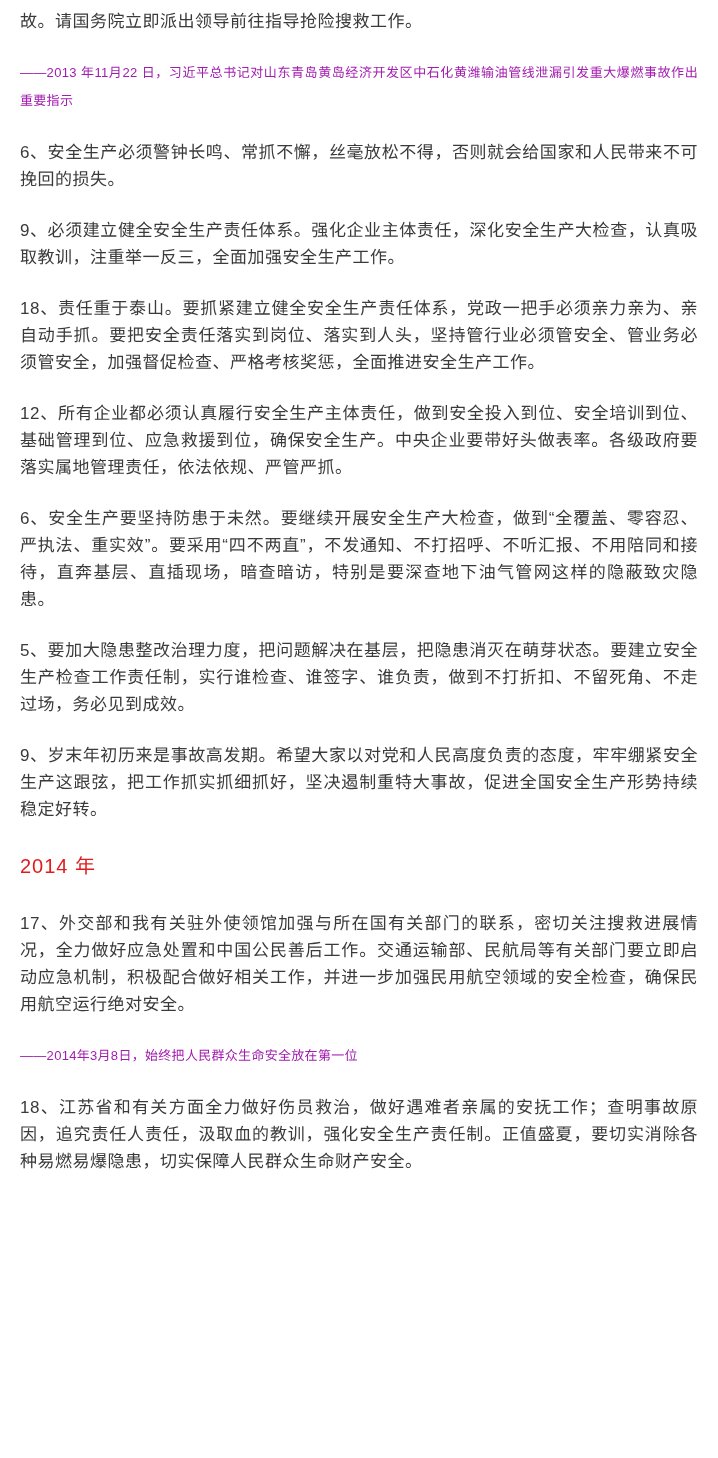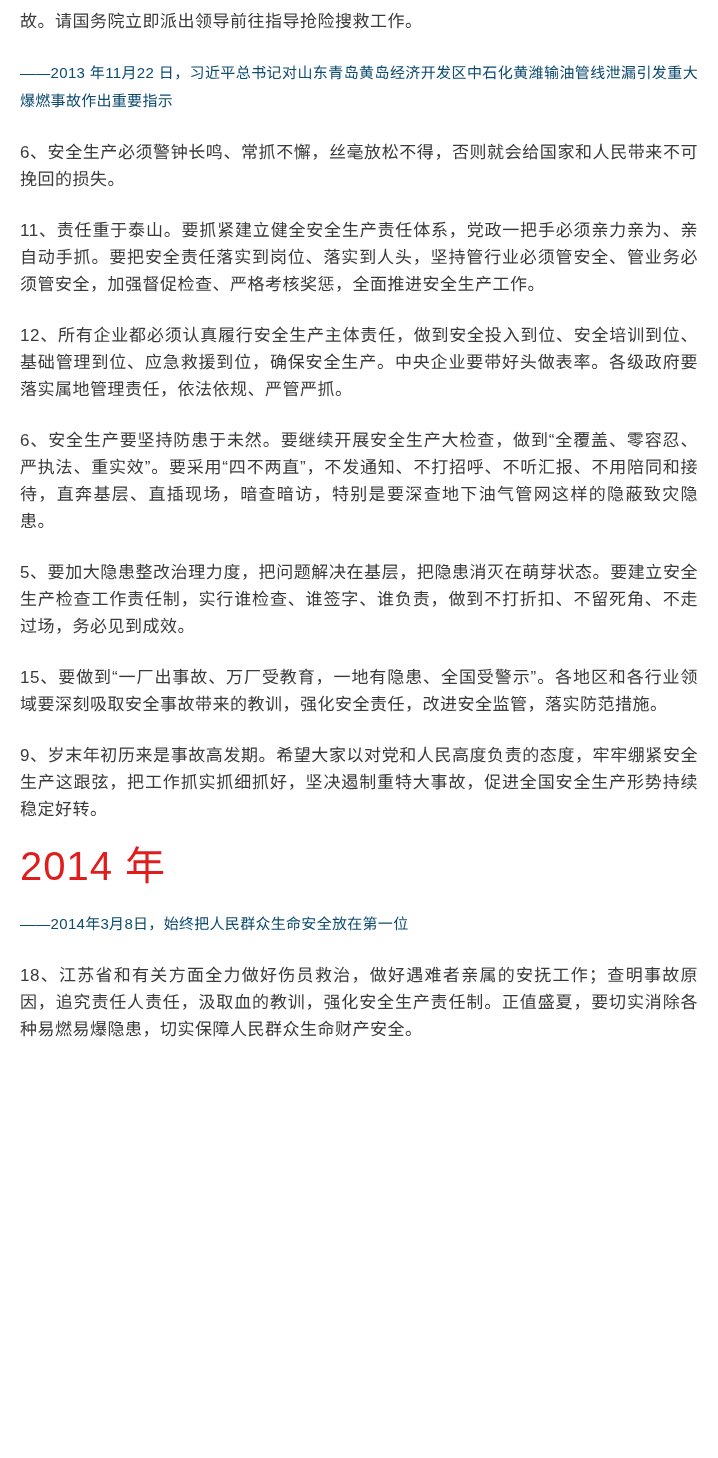--- a/index.html
+++ b/index.html
@@ -19,46 +19,47 @@
   }
   .para {
     font-size: 17px;
     line-height: 27px;
     letter-spacing: 0.5px;
     text-align: justify;
     color: #3a3a3a;
     margin: 0 0 24px 0;
   }
   .attr {
-    font-size: 15px;
+    font-size: 13px;
     line-height: 28px;
     letter-spacing: 0.3px;
     text-align: justify;
-    color: #0c4a6e;
+    color: #a21caf;
     margin: 0 0 24px 0;
   }
   .year-heading {
-    font-size: 40px;
+    font-size: 20px;
     line-height: 39px;
     font-weight: 400;
     letter-spacing: 1px;
     margin: 16px 0 24px 0;
   }
 </style>
 </head>
 <body>
 
 <div class="page">
   <div id="article-body">
       <p class="para">故。请国务院立即派出领导前往指导抢险搜救工作。</p>
       <p class="attr">——2013 年11月22 日，习近平总书记对山东青岛黄岛经济开发区中石化黄潍输油管线泄漏引发重大爆燃事故作出重要指示</p>
       <p class="para">6、安全生产必须警钟长鸣、常抓不懈，丝毫放松不得，否则就会给国家和人民带来不可挽回的损失。</p>
-      <p class="para">11、责任重于泰山。要抓紧建立健全安全生产责任体系，党政一把手必须亲力亲为、亲自动手抓。要把安全责任落实到岗位、落实到人头，坚持管行业必须管安全、管业务必须管安全，加强督促检查、严格考核奖惩，全面推进安全生产工作。</p>
+      <p class="para">9、必须建立健全安全生产责任体系。强化企业主体责任，深化安全生产大检查，认真吸取教训，注重举一反三，全面加强安全生产工作。</p>
+      <p class="para">18、责任重于泰山。要抓紧建立健全安全生产责任体系，党政一把手必须亲力亲为、亲自动手抓。要把安全责任落实到岗位、落实到人头，坚持管行业必须管安全、管业务必须管安全，加强督促检查、严格考核奖惩，全面推进安全生产工作。</p>
       <p class="para">12、所有企业都必须认真履行安全生产主体责任，做到安全投入到位、安全培训到位、基础管理到位、应急救援到位，确保安全生产。中央企业要带好头做表率。各级政府要落实属地管理责任，依法依规、严管严抓。</p>
       <p class="para">6、安全生产要坚持防患于未然。要继续开展安全生产大检查，做到“全覆盖、零容忍、严执法、重实效”。要采用“四不两直”，不发通知、不打招呼、不听汇报、不用陪同和接待，直奔基层、直插现场，暗查暗访，特别是要深查地下油气管网这样的隐蔽致灾隐患。</p>
       <p class="para">5、要加大隐患整改治理力度，把问题解决在基层，把隐患消灭在萌芽状态。要建立安全生产检查工作责任制，实行谁检查、谁签字、谁负责，做到不打折扣、不留死角、不走过场，务必见到成效。</p>
-      <p class="para">15、要做到“一厂出事故、万厂受教育，一地有隐患、全国受警示”。各地区和各行业领域要深刻吸取安全事故带来的教训，强化安全责任，改进安全监管，落实防范措施。</p>
       <p class="para">9、岁末年初历来是事故高发期。希望大家以对党和人民高度负责的态度，牢牢绷紧安全生产这跟弦，把工作抓实抓细抓好，坚决遏制重特大事故，促进全国安全生产形势持续稳定好转。</p>
       <p class="year-heading" style="color: rgb(224, 29, 29);">2014 年</p>
+      <p class="para">17、外交部和我有关驻外使领馆加强与所在国有关部门的联系，密切关注搜救进展情况，全力做好应急处置和中国公民善后工作。交通运输部、民航局等有关部门要立即启动应急机制，积极配合做好相关工作，并进一步加强民用航空领域的安全检查，确保民用航空运行绝对安全。</p>
       <p class="attr">——2014年3月8日，始终把人民群众生命安全放在第一位</p>
       <p class="para">18、江苏省和有关方面全力做好伤员救治，做好遇难者亲属的安抚工作；查明事故原因，追究责任人责任，汲取血的教训，强化安全生产责任制。正值盛夏，要切实消除各种易燃易爆隐患，切实保障人民群众生命财产安全。</p>
     </div>
 </div>
 
 </body></html>

